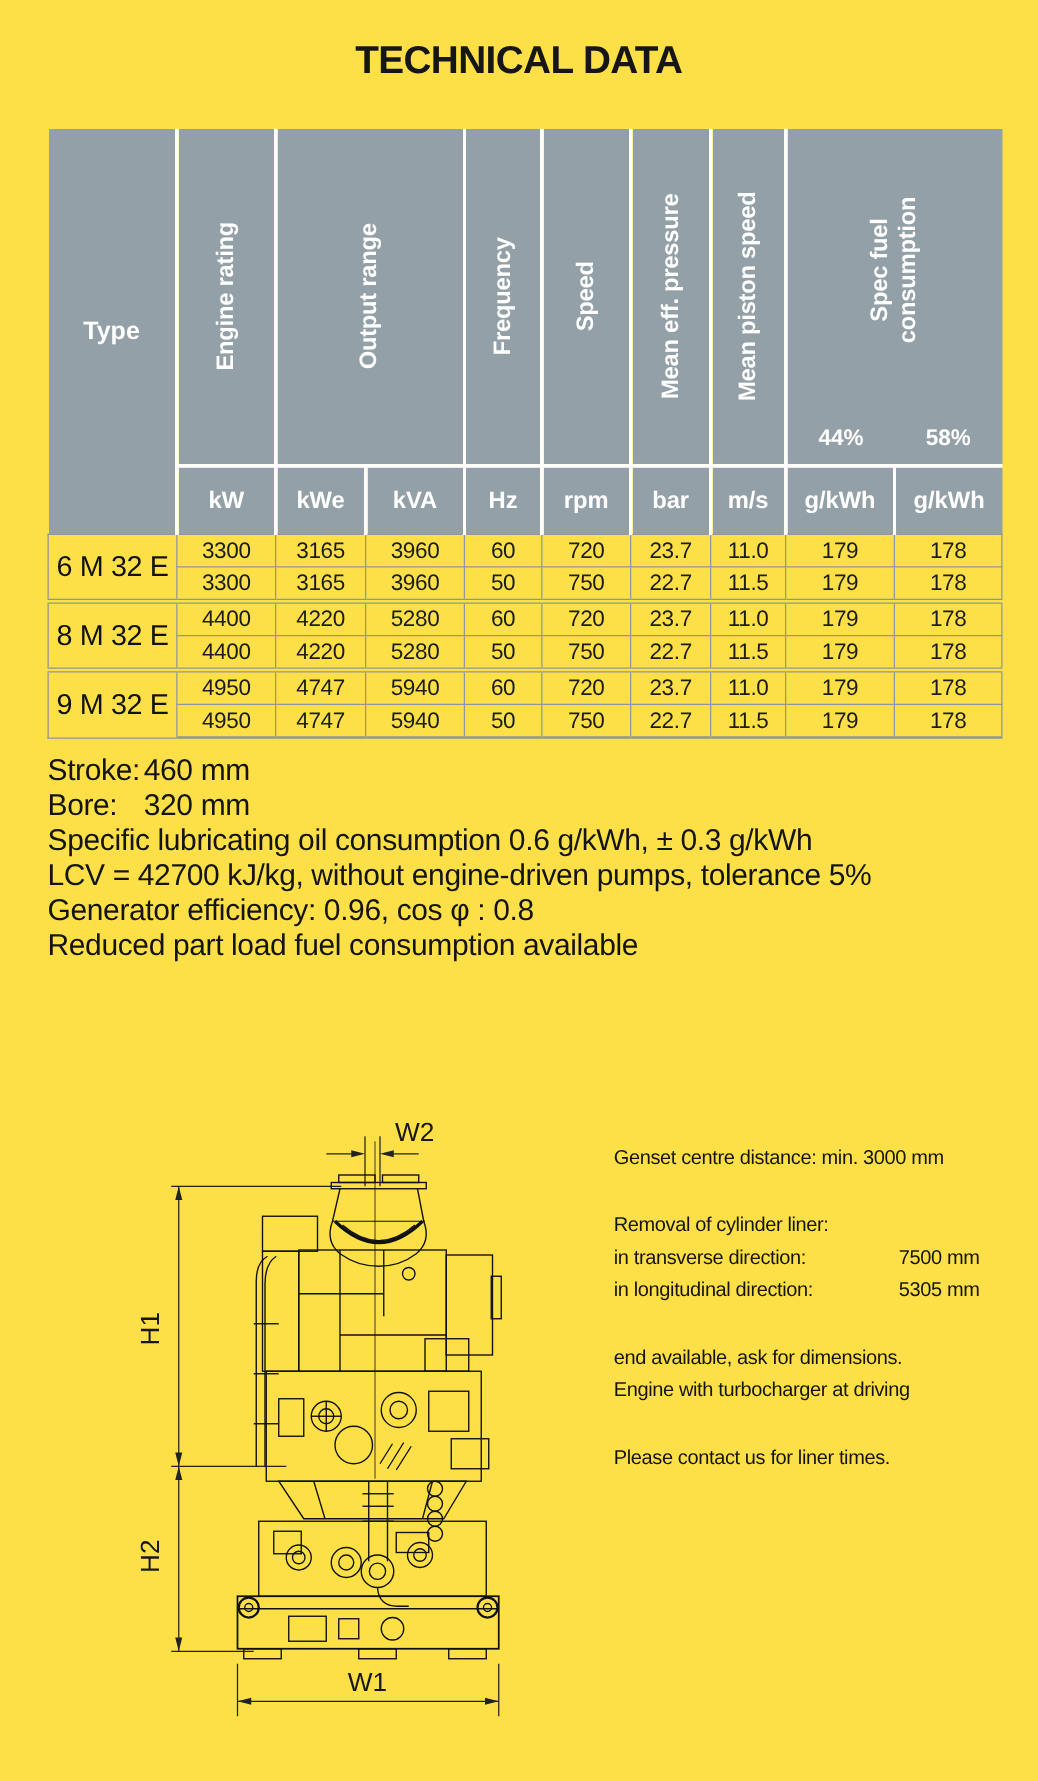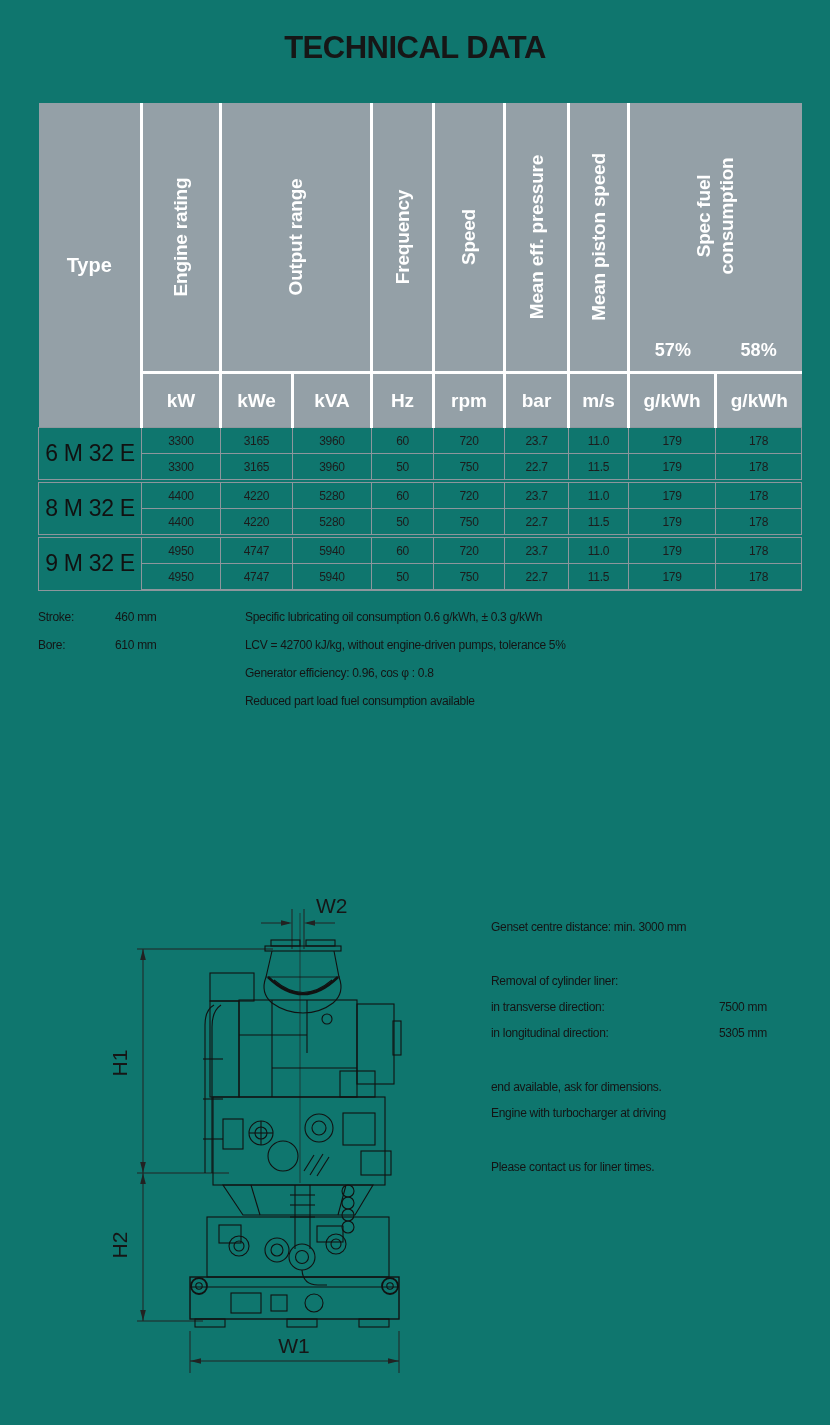--- a/index.html
+++ b/index.html
@@ -1,16 +1,16 @@
 <!DOCTYPE html>
 <html><head>
 <meta charset="utf-8">
 <style>
   html,body{margin:0;padding:0;background:#fff;}
-  .page{position:relative;width:830px;height:1425px;background:#0f766e;
+  .page{position:relative;width:830px;height:1425px;background:#fde047;
         font-family:"Liberation Sans",sans-serif;color:#141414;overflow:hidden;}
 
   
   .title{position:absolute;top:30px;left:0;width:100%;margin:0;text-align:center;
          font-size:31px;font-weight:bold;letter-spacing:-0.5px;color:#161616;}
 
   
   .twrap{position:absolute;top:103px;left:38px;}
   table{border-collapse:collapse;table-layout:fixed;width:763px;}
   th{background:#94a0a7;padding:0;border-right:3px solid #fff;color:#fff;
@@ -18,39 +18,39 @@
   tr th:last-child{border-right:none;}
   .hrow th{height:268px;border-bottom:3px solid #fff;}
   .hrow th.type-h{font-size:20px;text-align:center;vertical-align:middle;border-bottom:none;}
   .lbl{position:absolute;left:50%;top:50%;transform:translate(-50%,-50%) rotate(-90deg);
        white-space:nowrap;font-size:19px;letter-spacing:-0.2px;}
   .lbl2{top:42%;text-align:center;line-height:1.2;}
   .loads{position:absolute;left:0;bottom:10px;width:100%;display:flex;}
   .loads span{flex:1;font-size:18px;text-align:center;}
   .units th{height:53px;font-size:19px;text-align:center;vertical-align:middle;}
   td{border:1px solid #8d969c;height:25px;padding:0;text-align:center;
-     vertical-align:middle;font-size:12px;letter-spacing:-0.3px;color:#1c1c1c;}
+     vertical-align:middle;font-size:18px;letter-spacing:-0.3px;color:#1c1c1c;}
   td.type{font-weight:normal;font-size:23px;color:#111;}
   tr.grp td{border-top:4px double #8d969c;}
   tr.lastrow td{border-bottom:2px solid #8d969c;}
 
   
-  .notes{position:absolute;top:603px;left:38px;display:flex;font-size:12px;
-         line-height:28px;color:#141414;letter-spacing:-0.3px;}
+  .notes{position:absolute;top:603px;left:38px;display:flex;font-size:24px;
+         line-height:28px;color:#141414;letter-spacing:-0.3px;flex-direction:column;}
   .notes-left{width:207px;}
   .nrow{display:flex;}
   .nlabel{width:77px;}
   .notes-right div{white-space:nowrap;}
 
   
   .bottom{position:absolute;top:880px;left:0;width:830px;height:545px;margin-left:36px;}
   .diag{position:absolute;left:75px;top:3px;}
   svg{font-family:"Liberation Sans",sans-serif;}
   .dimtxt{font-size:21px;fill:#161616;}
-  .info{position:absolute;left:455px;top:34px;font-size:12px;line-height:26px;
+  .info{position:absolute;left:455px;top:34px;font-size:16px;line-height:26px;
         color:#141414;letter-spacing:-0.3px;}
   .para + .para{margin-top:28px;}
   .rrow{display:flex;}
   .rlabel{width:228px;}
 </style>
 </head>
 <body>
 
 <div class="page">
 
@@ -89,21 +89,21 @@
           </th>
           <th>
             <span class="lbl">Mean eff. pressure</span>
           </th>
           <th>
             <span class="lbl">Mean piston speed</span>
           </th>
           <th colspan="2">
             <span class="lbl lbl2"><span>Spec fuel</span><br><span>consumption</span></span>
             <div class="loads">
-              <span>57%</span>
+              <span>44%</span>
               <span>58%</span>
             </div>
           </th>
         </tr>
         <tr class="units">
           <th>kW</th>
           <th>kWe</th>
           <th>kVA</th>
           <th>Hz</th>
           <th>rpm</th>
@@ -188,21 +188,21 @@
   </div>
 
   <div class="notes">
     <div class="notes-left">
       <div class="nrow">
         <span class="nlabel">Stroke:</span>
         <span>460 mm</span>
       </div>
       <div class="nrow">
         <span class="nlabel">Bore:</span>
-        <span>610 mm</span>
+        <span>320 mm</span>
       </div>
     </div>
     <div class="notes-right">
       <div>Specific lubricating oil consumption 0.6 g/kWh, ± 0.3 g/kWh</div>
       <div>LCV = 42700 kJ/kg, without engine-driven pumps, tolerance 5%</div>
       <div>Generator efficiency: 0.96, cos φ : 0.8</div>
       <div>Reduced part load fuel consumption available</div>
     </div>
   </div>
 

